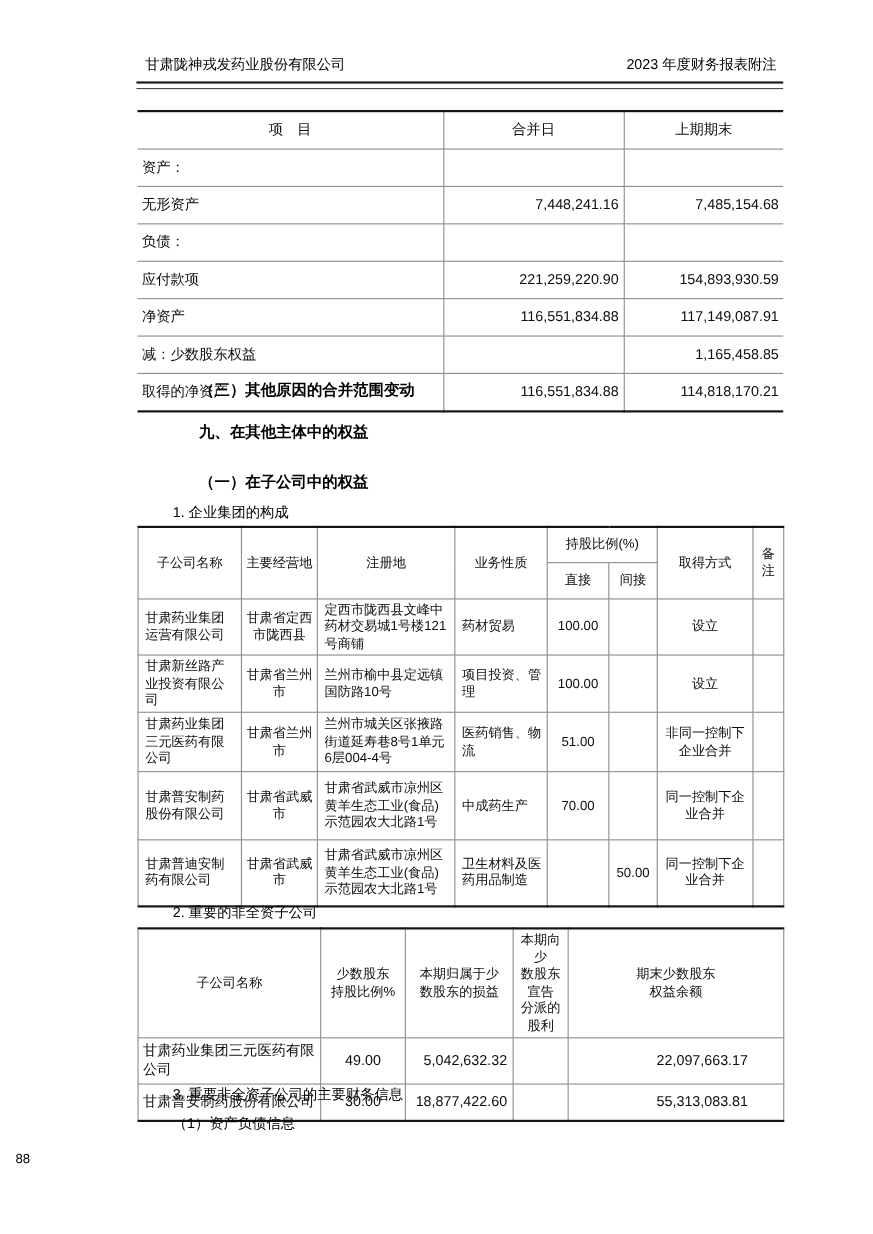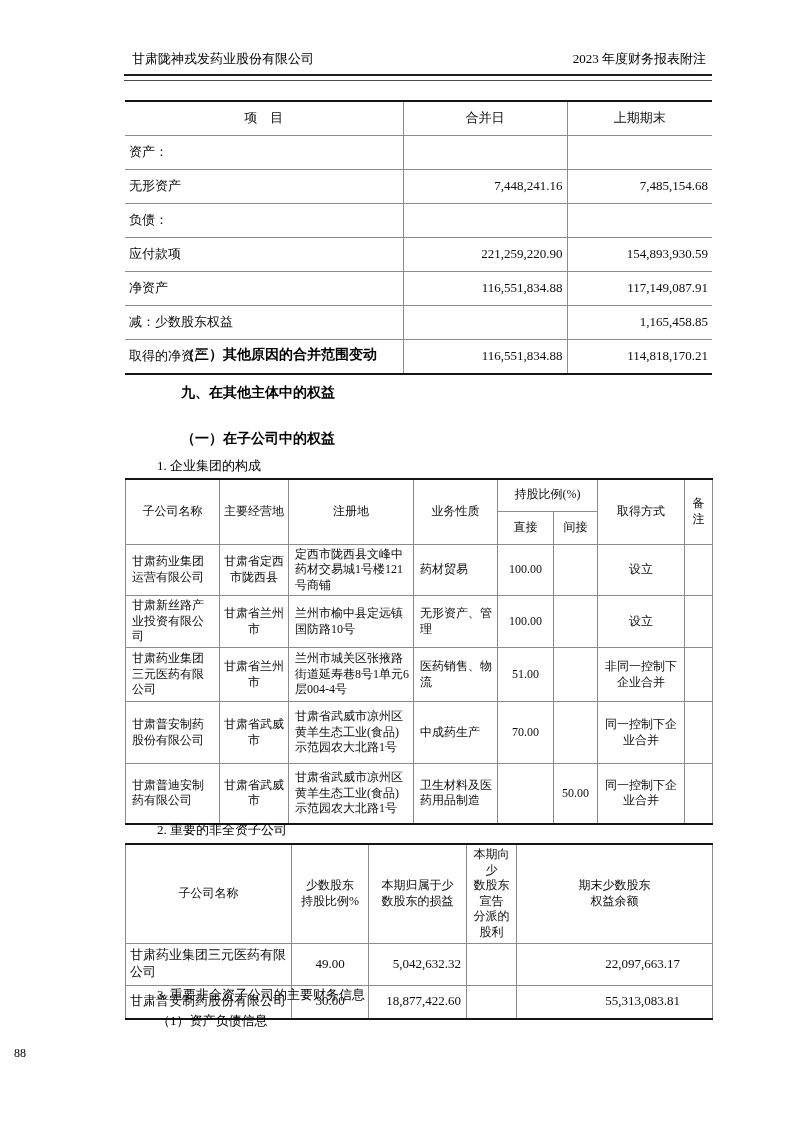--- a/index.html
+++ b/index.html
@@ -1,18 +1,18 @@
 <!DOCTYPE html>
 <html><head>
 <meta charset="utf-8">
 <style>
   html,body{margin:0;padding:0;background:#ffffff;}
   .page{
     position:relative;width:794px;height:1122px;background:#fff;
-    font-family:Liberation Serif, serif;color:#000;overflow:hidden;
+    font-family:Liberation Sans, sans-serif;color:#000;overflow:hidden;
   }
   
   .hdr{position:absolute;left:124px;top:50px;width:588px;}
   .hdr-row{display:flex;justify-content:space-between;align-items:flex-end;
     font-size:13px;padding:0 6px 6px 8px;}
   .hdr-line{height:4px;border-top:2px solid #1c1c1c;border-bottom:1px solid #4a4a4a;}
   
   table.t{position:absolute;left:125px;width:587px;border-collapse:collapse;table-layout:fixed;
     border-top:2px solid #141414;border-bottom:2px solid #141414;color:#0d0d0d;}
   .t th,.t td{border:1px solid #8c8c8c;font-weight:normal;vertical-align:middle;
@@ -148,21 +148,21 @@
         <td class="cl">药材贸易</td>
         <td class="cc">100.00</td>
         <td class="cc"></td>
         <td class="cc">设立</td>
         <td class="cc"></td>
       </tr>
       <tr style="height:49px">
         <td class="cl">甘肃新丝路产业投资有限公司</td>
         <td class="cc">甘肃省兰州市</td>
         <td class="cl">兰州市榆中县定远镇国防路10号</td>
-        <td class="cl">无形资产、管理</td>
+        <td class="cl">项目投资、管理</td>
         <td class="cc">100.00</td>
         <td class="cc"></td>
         <td class="cc">设立</td>
         <td class="cc"></td>
       </tr>
       <tr style="height:54px">
         <td class="cl">甘肃药业集团三元医药有限公司</td>
         <td class="cc">甘肃省兰州市</td>
         <td class="cl">兰州市城关区张掖路街道延寿巷8号1单元6层004-4号</td>
         <td class="cl">医药销售、物流</td>

